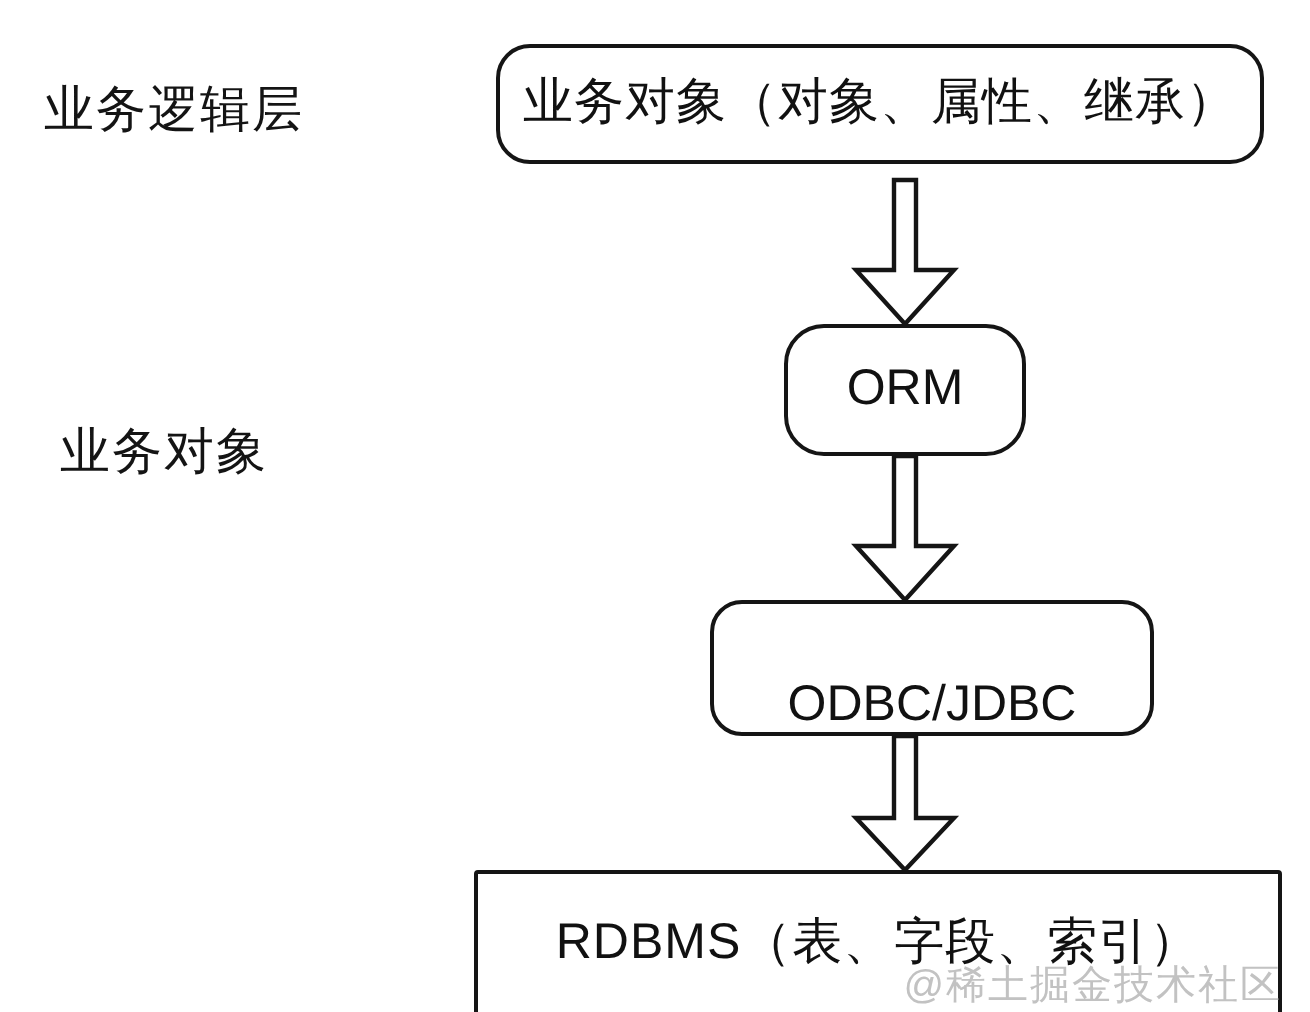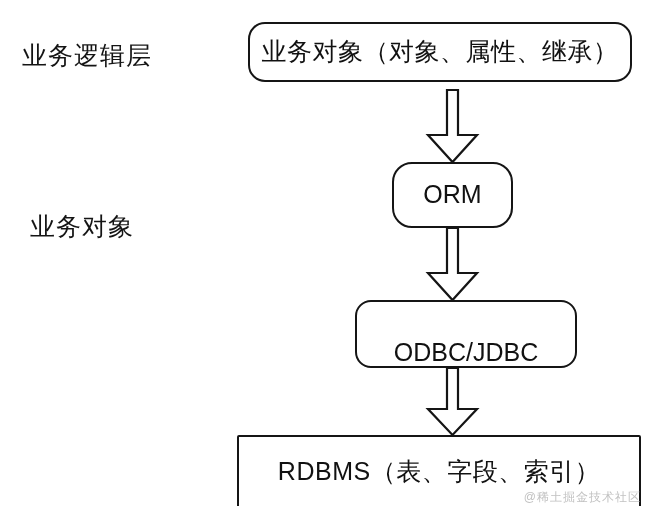--- a/index.html
+++ b/index.html
@@ -76,21 +76,21 @@
   .flow-arrow {
     position: absolute;
     left: 0;
     top: 0;
   }
 
   #watermark {
     position: absolute;
     right: 14px;
     bottom: 12px;
-    font-size: 12px;
+    font-size: 20px;
     letter-spacing: 1px;
     color: #c2c2c2;
     white-space: nowrap;
     user-select: none;
   }
 </style>
 </head>
 <body>
 
 <div id="diagram-canvas">

